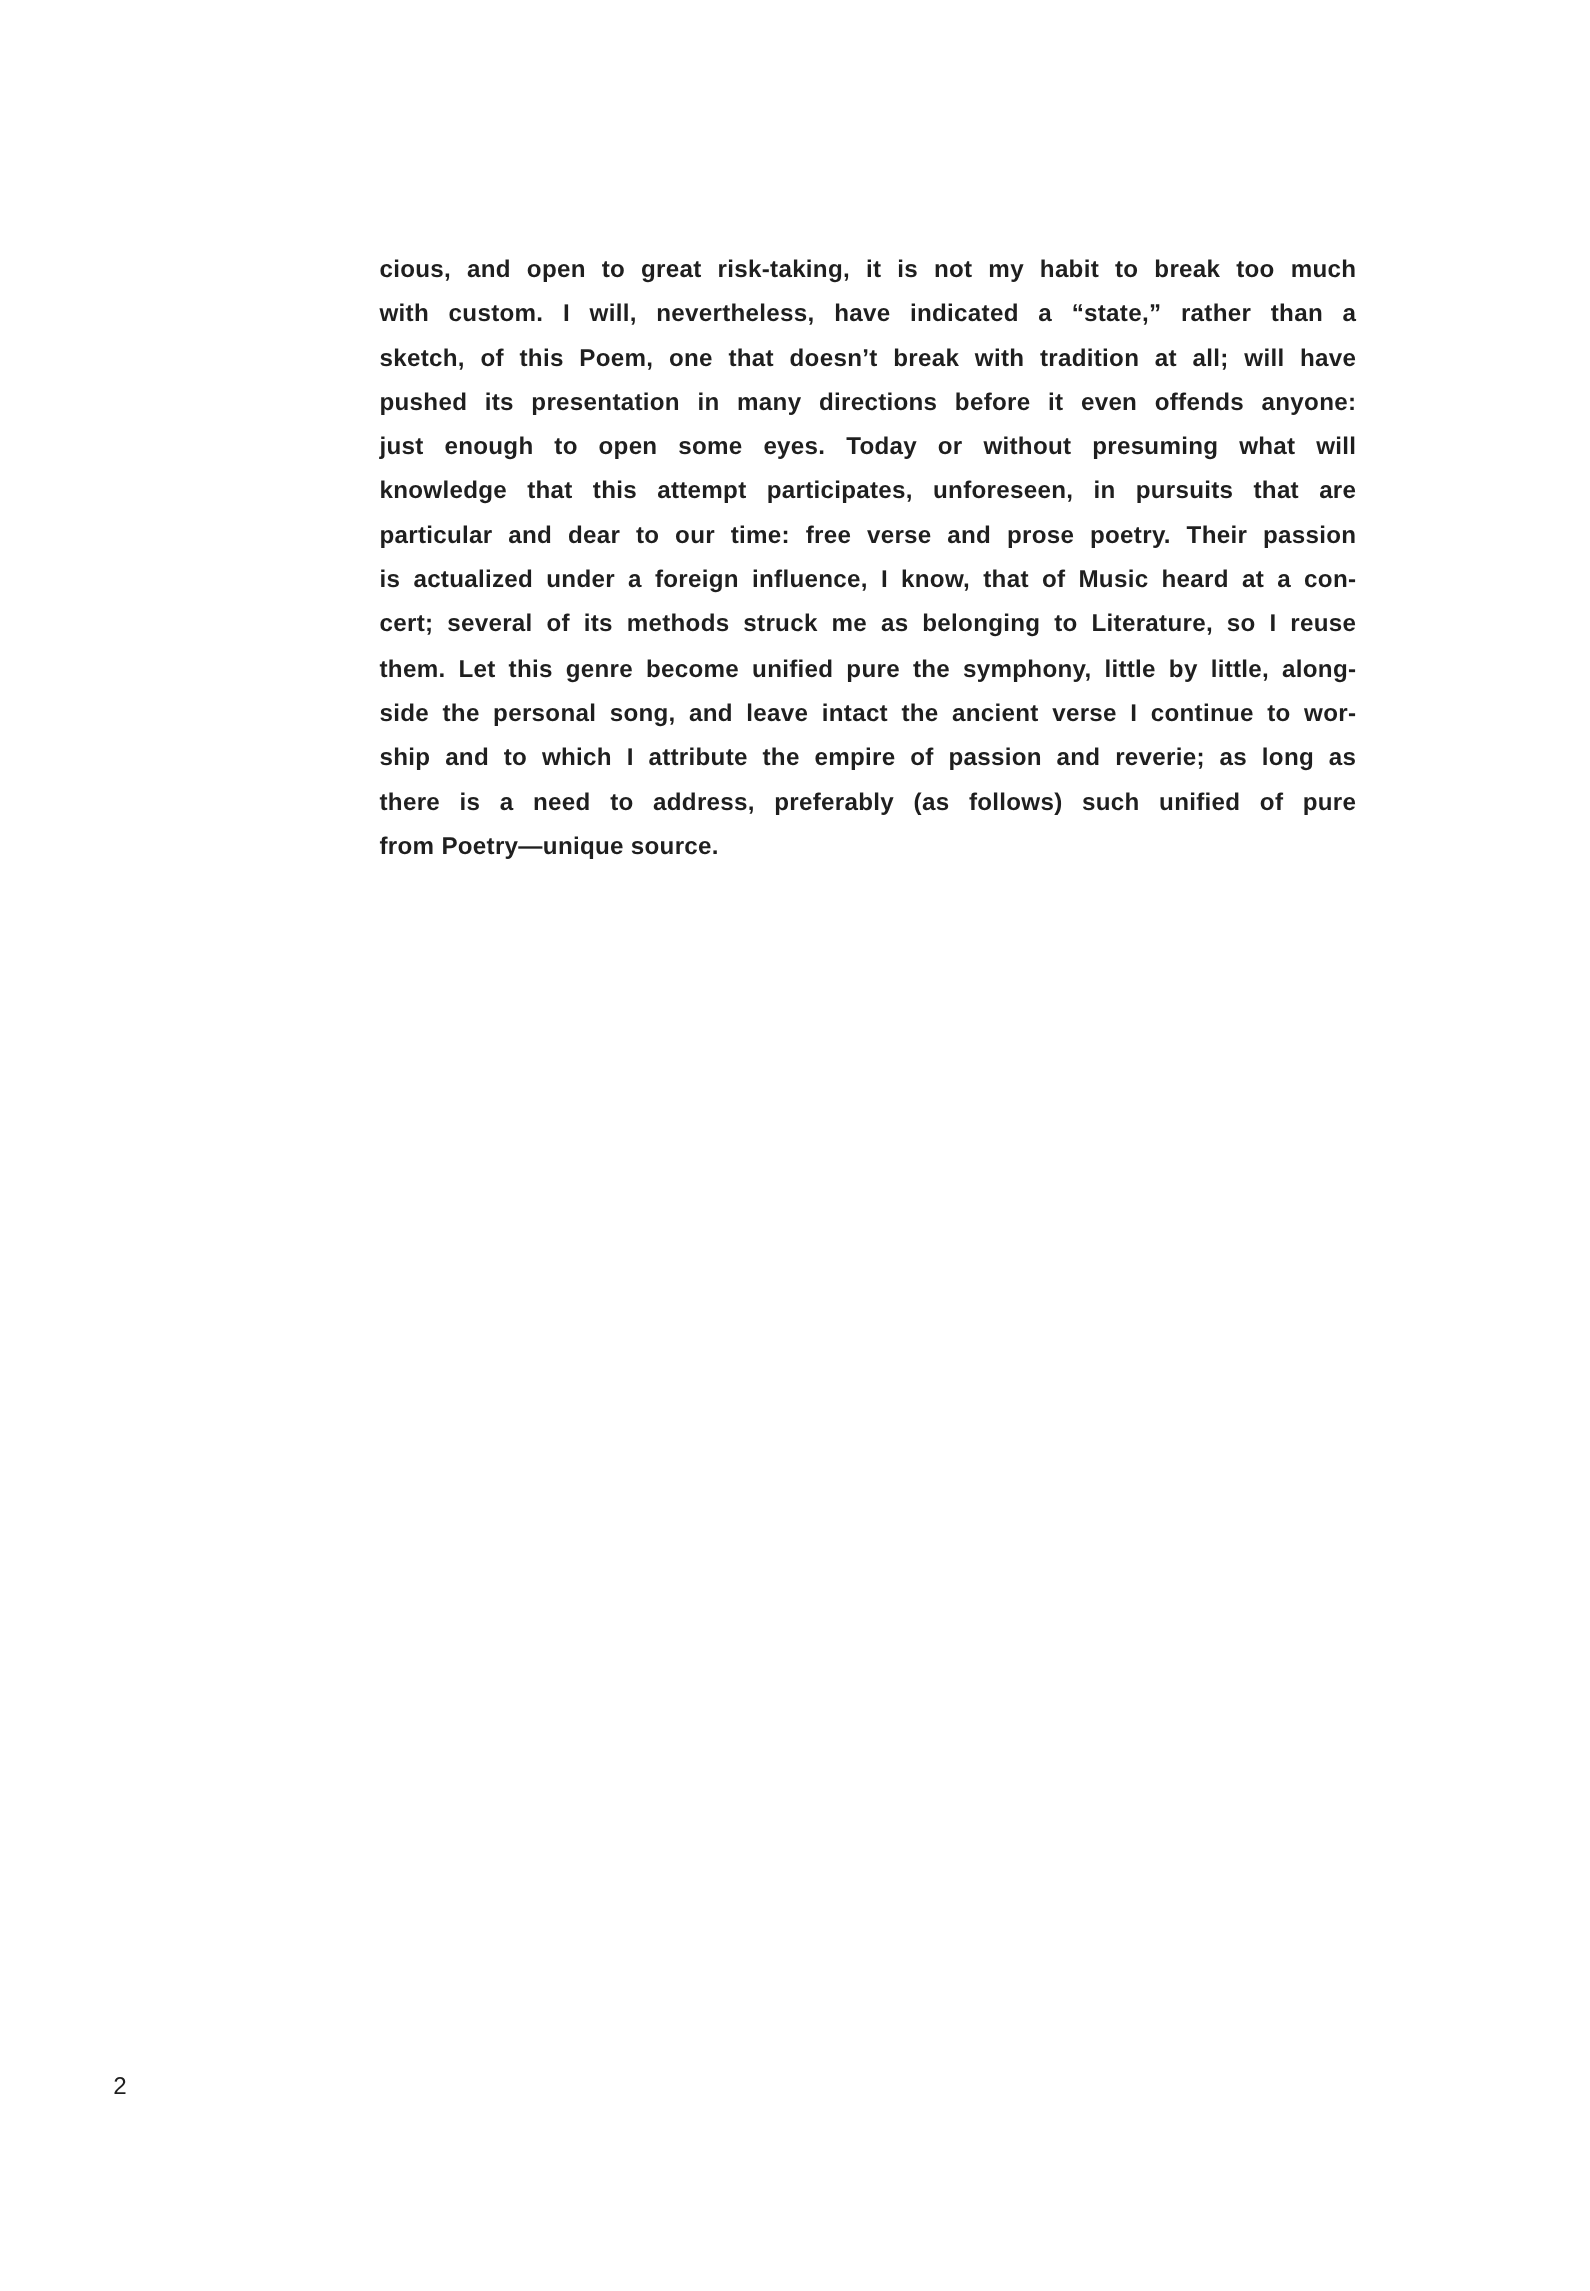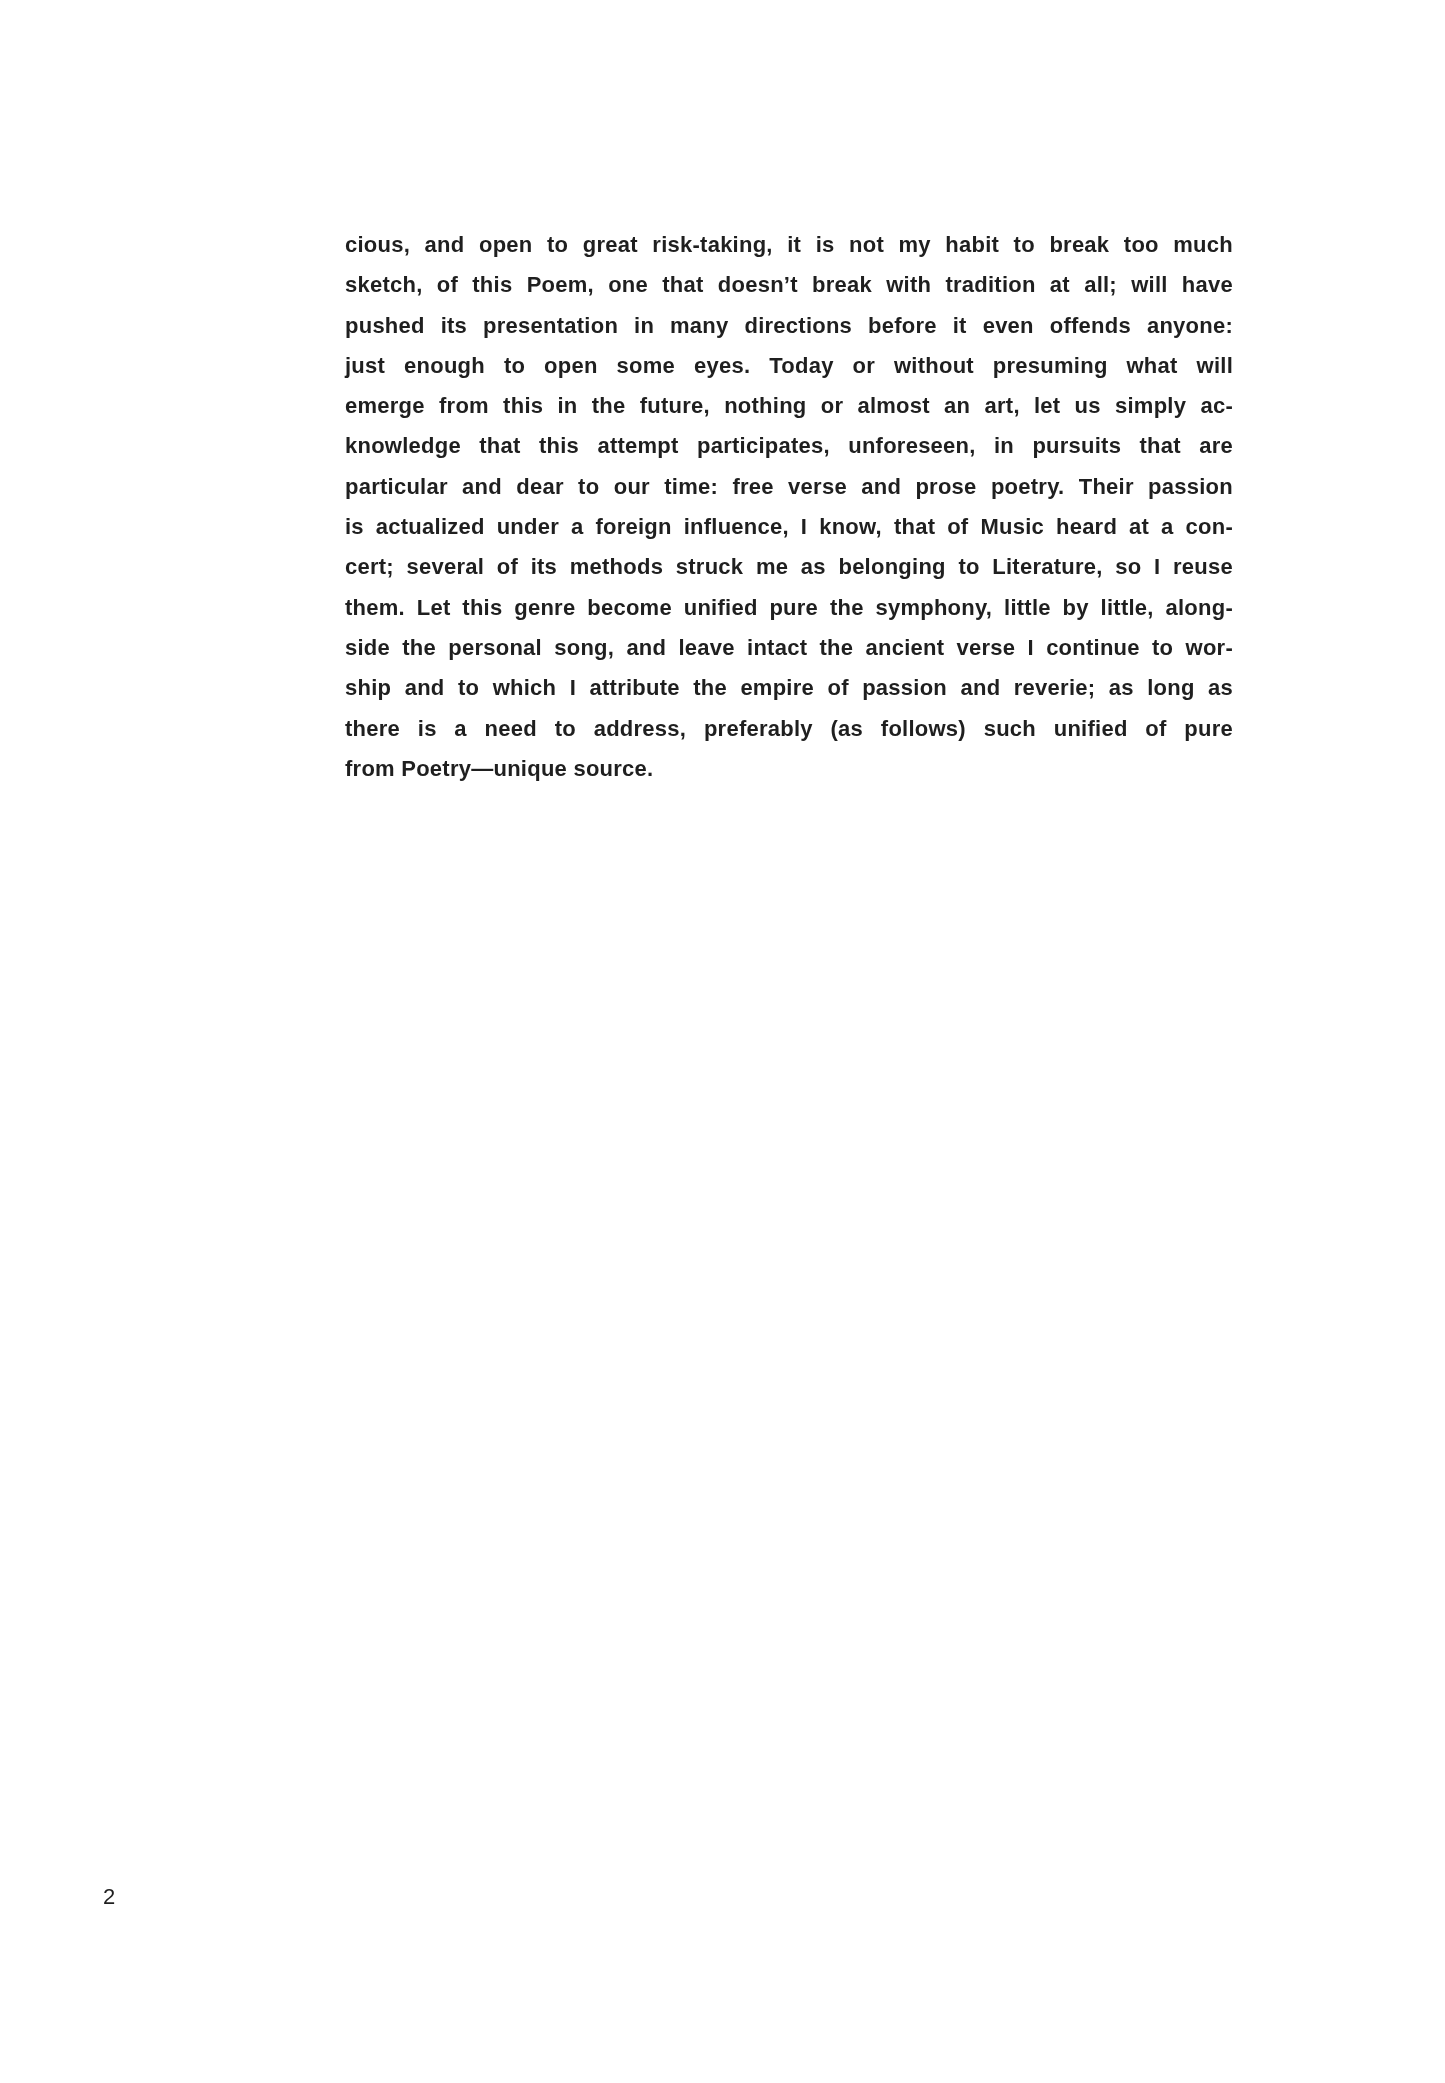--- a/index.html
+++ b/index.html
@@ -49,24 +49,24 @@
     color: #1f1f1f;
     letter-spacing: 0.5px;
   }
 </style>
 </head>
 <body style="background: rgb(255, 255, 255);">
 
 <div class="book-page">
   <div class="paragraph" style="color: rgb(31, 31, 31);">
       <div class="para-line">cious, and open to great risk-taking, it is not my habit to break too much</div>
+      <div class="para-line">with custom. I will, nevertheless, have indicated a “state,” rather than a</div>
       <div class="para-line">sketch, of this Poem, one that doesn’t break with tradition at all; will have</div>
       <div class="para-line">pushed its presentation in many directions before it even offends anyone:</div>
       <div class="para-line">just enough to open some eyes. Today or without presuming what will</div>
-      <div class="para-line">emerge from this in the future, nothing or almost an art, let us simply ac-</div>
       <div class="para-line">knowledge that this attempt participates, unforeseen, in pursuits that are</div>
       <div class="para-line">particular and dear to our time: free verse and prose poetry. Their passion</div>
       <div class="para-line">is actualized under a foreign influence, I know, that of Music heard at a con-</div>
       <div class="para-line">cert; several of its methods struck me as belonging to Literature, so I reuse</div>
       <div class="para-line">them. Let this genre become unified pure the symphony, little by little, along-</div>
       <div class="para-line">side the personal song, and leave intact the ancient verse I continue to wor-</div>
       <div class="para-line">ship and to which I attribute the empire of passion and reverie; as long as</div>
       <div class="para-line">there is a need to address, preferably (as follows) such unified of pure</div>
       <div class="para-line last-line">from Poetry—unique source.</div>
     </div>

